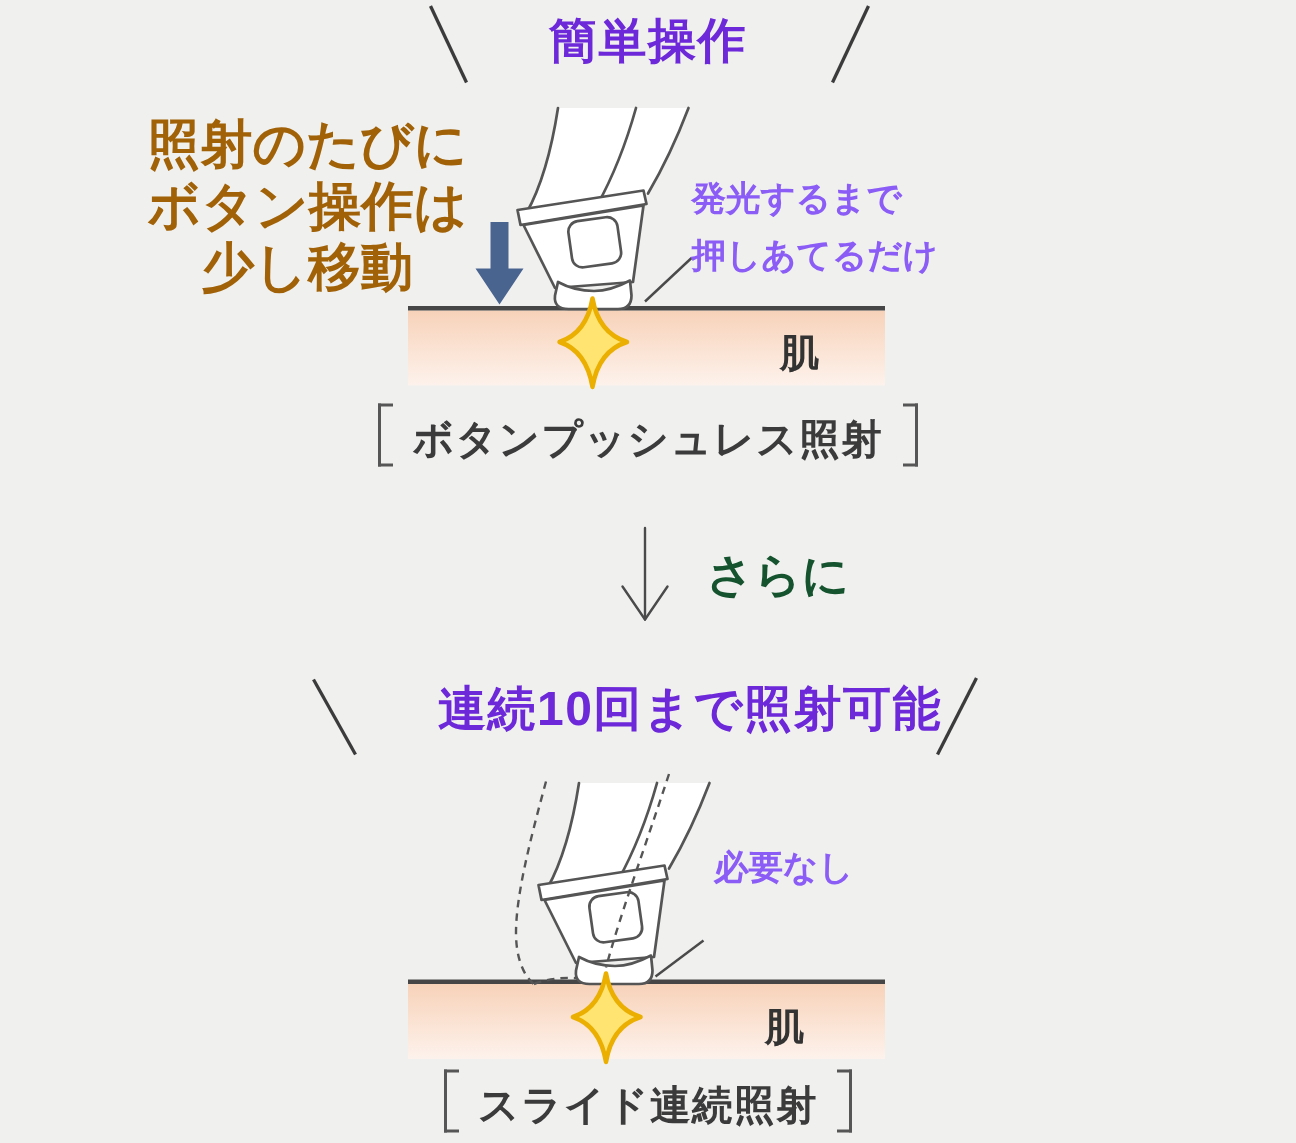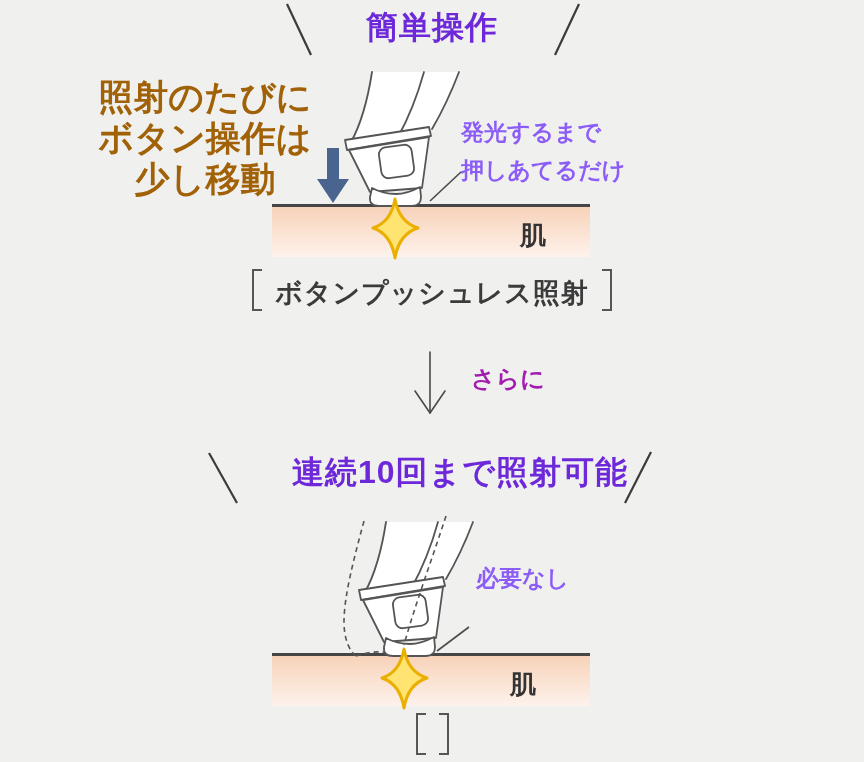--- a/index.html
+++ b/index.html
@@ -17,21 +17,21 @@
          font-size:32px;font-weight:800;color:#6d28d9;letter-spacing:1px;}
   
   .blue-note{position:absolute;left:88px;top:76px;width:234px;z-index:3;text-align:center;
              font-size:35px;line-height:41px;font-weight:800;color:#a16207;}
   
   .callout{position:absolute;z-index:3;font-size:23px;font-weight:700;color:#8b5cf6;}
   .callout-1{left:461px;top:113px;line-height:38px;}
   .callout-2{left:476px;top:560px;line-height:36px;}
   
   .divider-label{position:absolute;left:471px;top:363px;z-index:3;
-                 font-size:24px;font-weight:800;color:#a21caf;}
+                 font-size:31px;font-weight:800;color:#14532d;}
   
   .caption{position:absolute;left:0;width:864px;z-index:3;display:flex;
            justify-content:center;align-items:flex-end;gap:13px;}
   .caption-text{font-size:27px;font-weight:700;color:#3b3b3b;letter-spacing:1px;}
   .bk{width:10px;height:42px;box-sizing:border-box;}
   .bk-l{border-left:2px solid #565656;border-top:2px solid #565656;border-bottom:2px solid #565656;}
   .bk-r{border-right:2px solid #565656;border-top:2px solid #565656;border-bottom:2px solid #565656;}
 </style>
 </head>
 <body>
@@ -119,16 +119,17 @@
   <div class="divider-label">さらに</div>
 
   <div class="title" style="top:451px;padding-left:28px;">連続10回まで照射可能</div>
 
   <div class="callout callout-2">
     <div>必要なし</div>
   </div>
 
   <div class="caption" style="top:713px;">
     <div class="bk bk-l"></div>
+    <div class="caption-text">スライド連続照射</div>
     <div class="bk bk-r"></div>
   </div>
 
 </div>
 
 </body></html>

